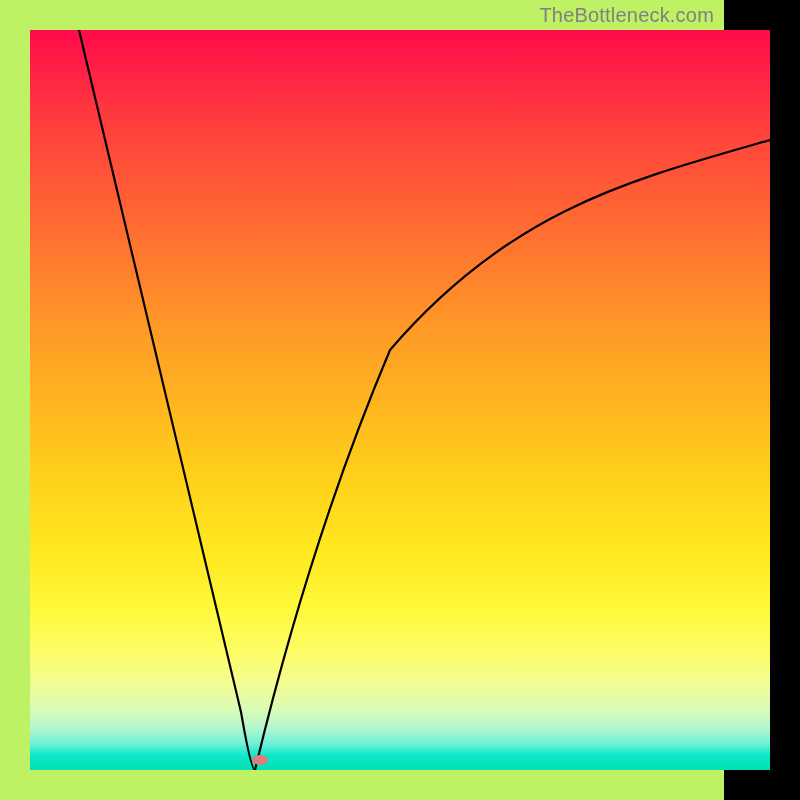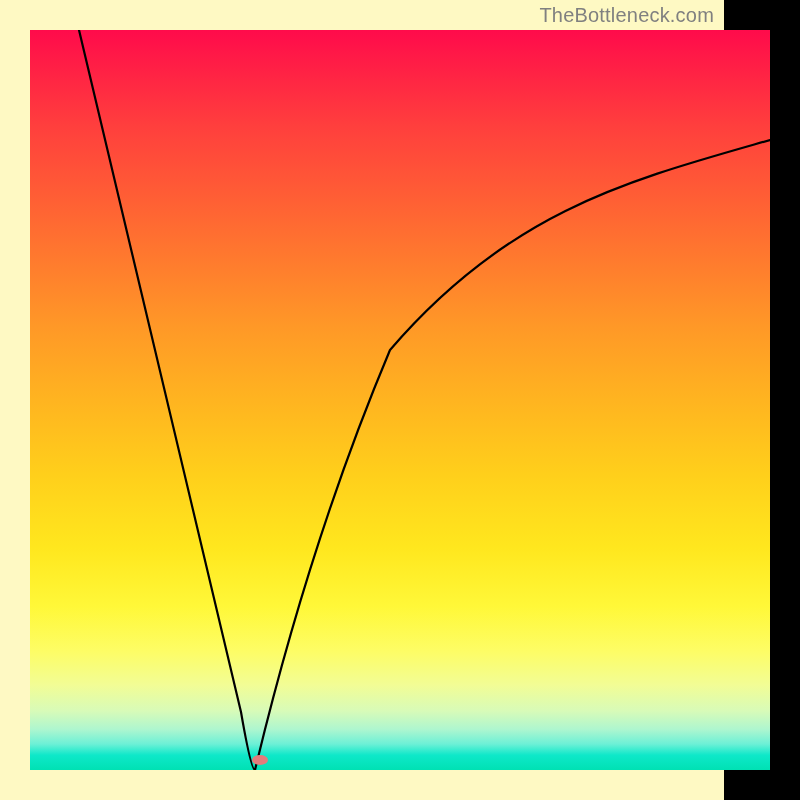--- a/index.html
+++ b/index.html
@@ -8,21 +8,21 @@
     width: 800px;
     height: 800px;
     overflow: hidden;
     background: #000;
     font-family: Arial, Helvetica, sans-serif;
   }
   .frame {
     position: relative;
     width: 724px;
     height: 800px;
-    background: #fef9c3;
+    background: #bef264;
   }
   .plot-area {
     position: absolute;
     left: 30px;
     top: 30px;
     width: 740px;
     height: 740px;
     overflow: hidden;
   }
   .gradient-bg {

